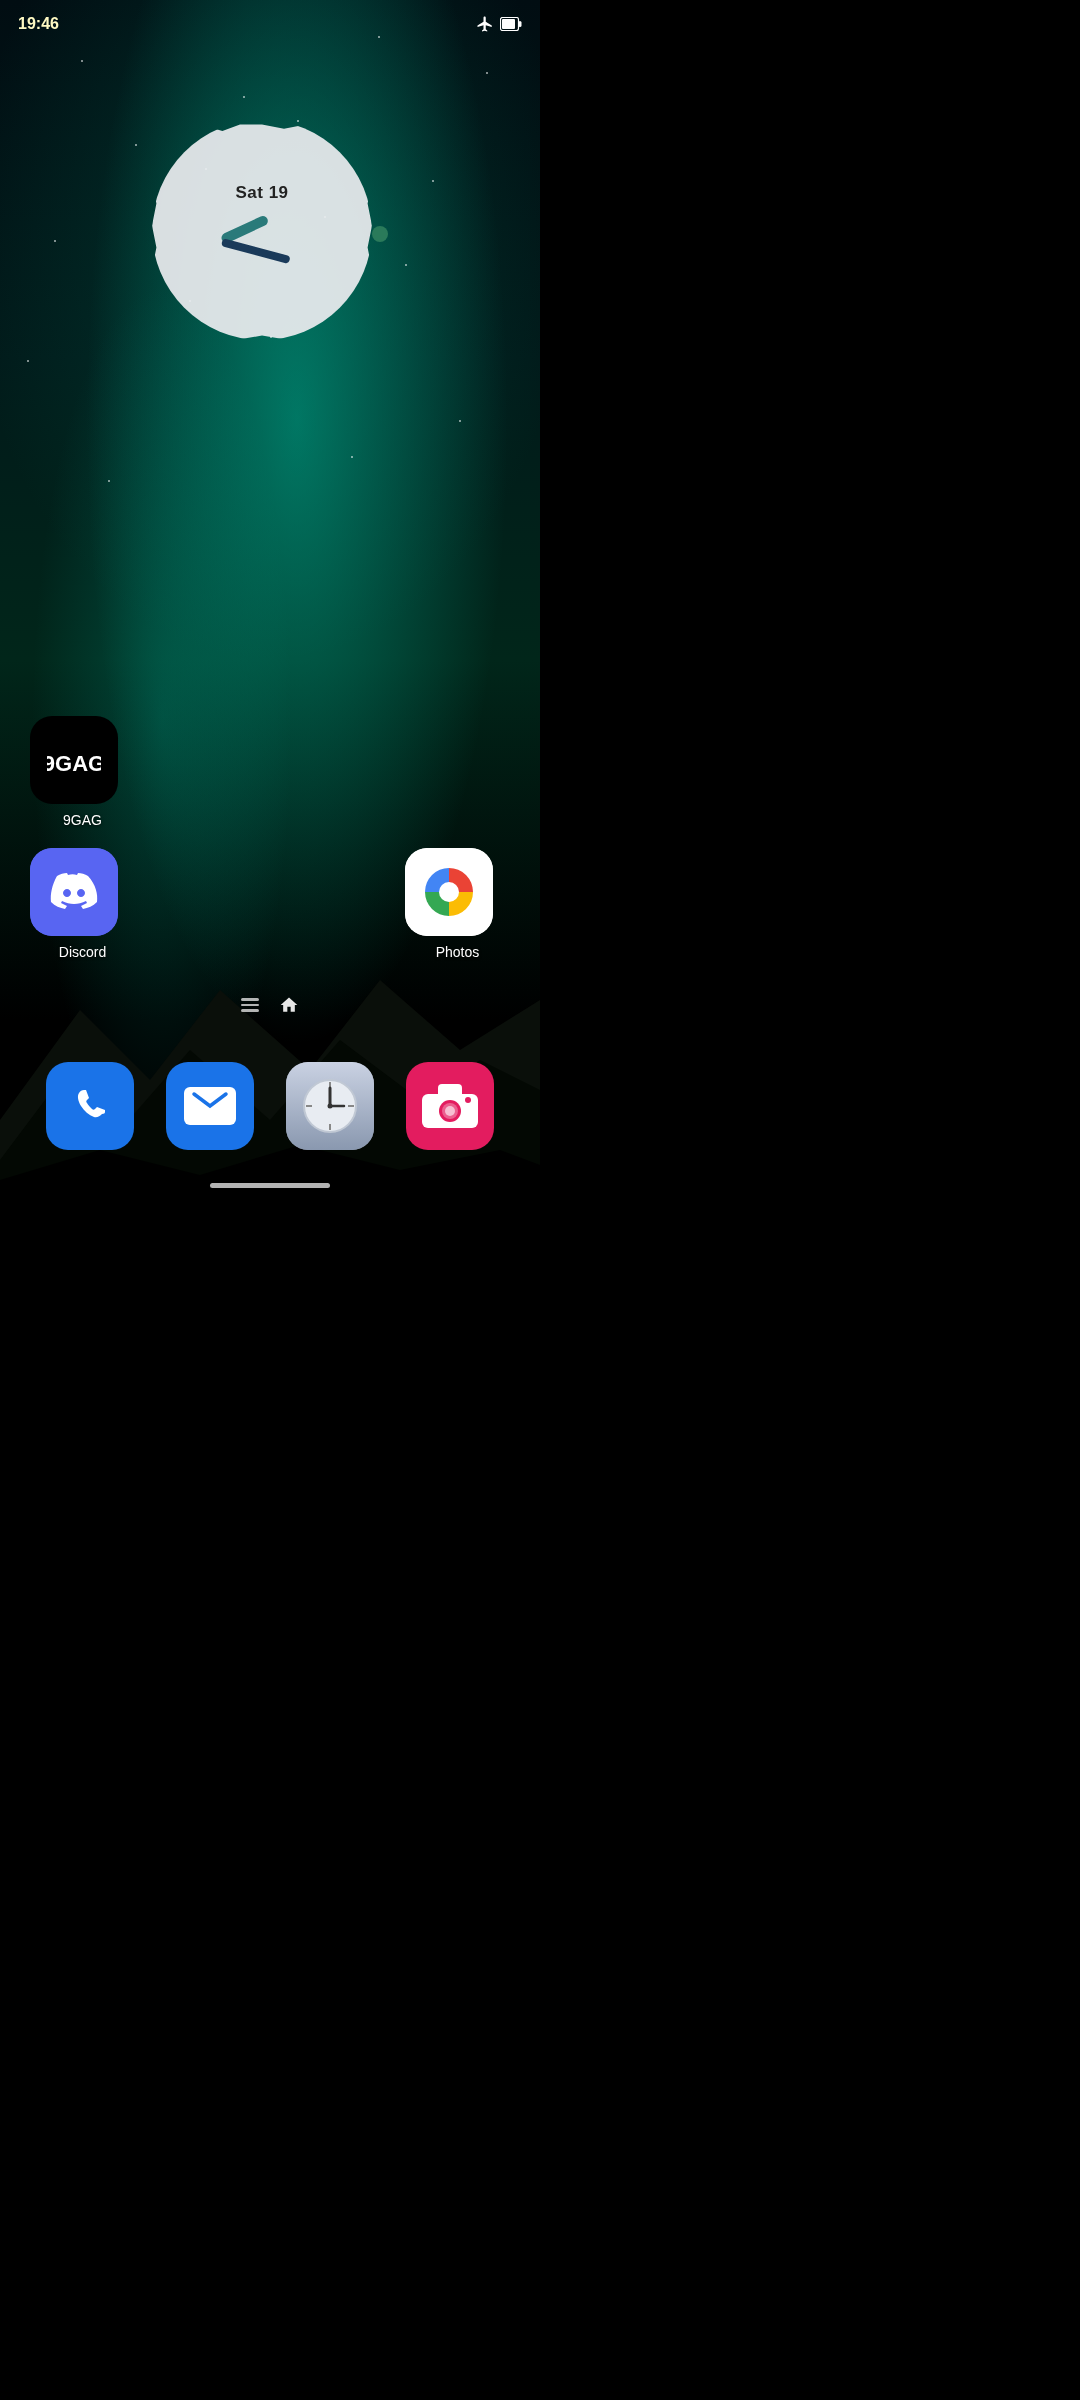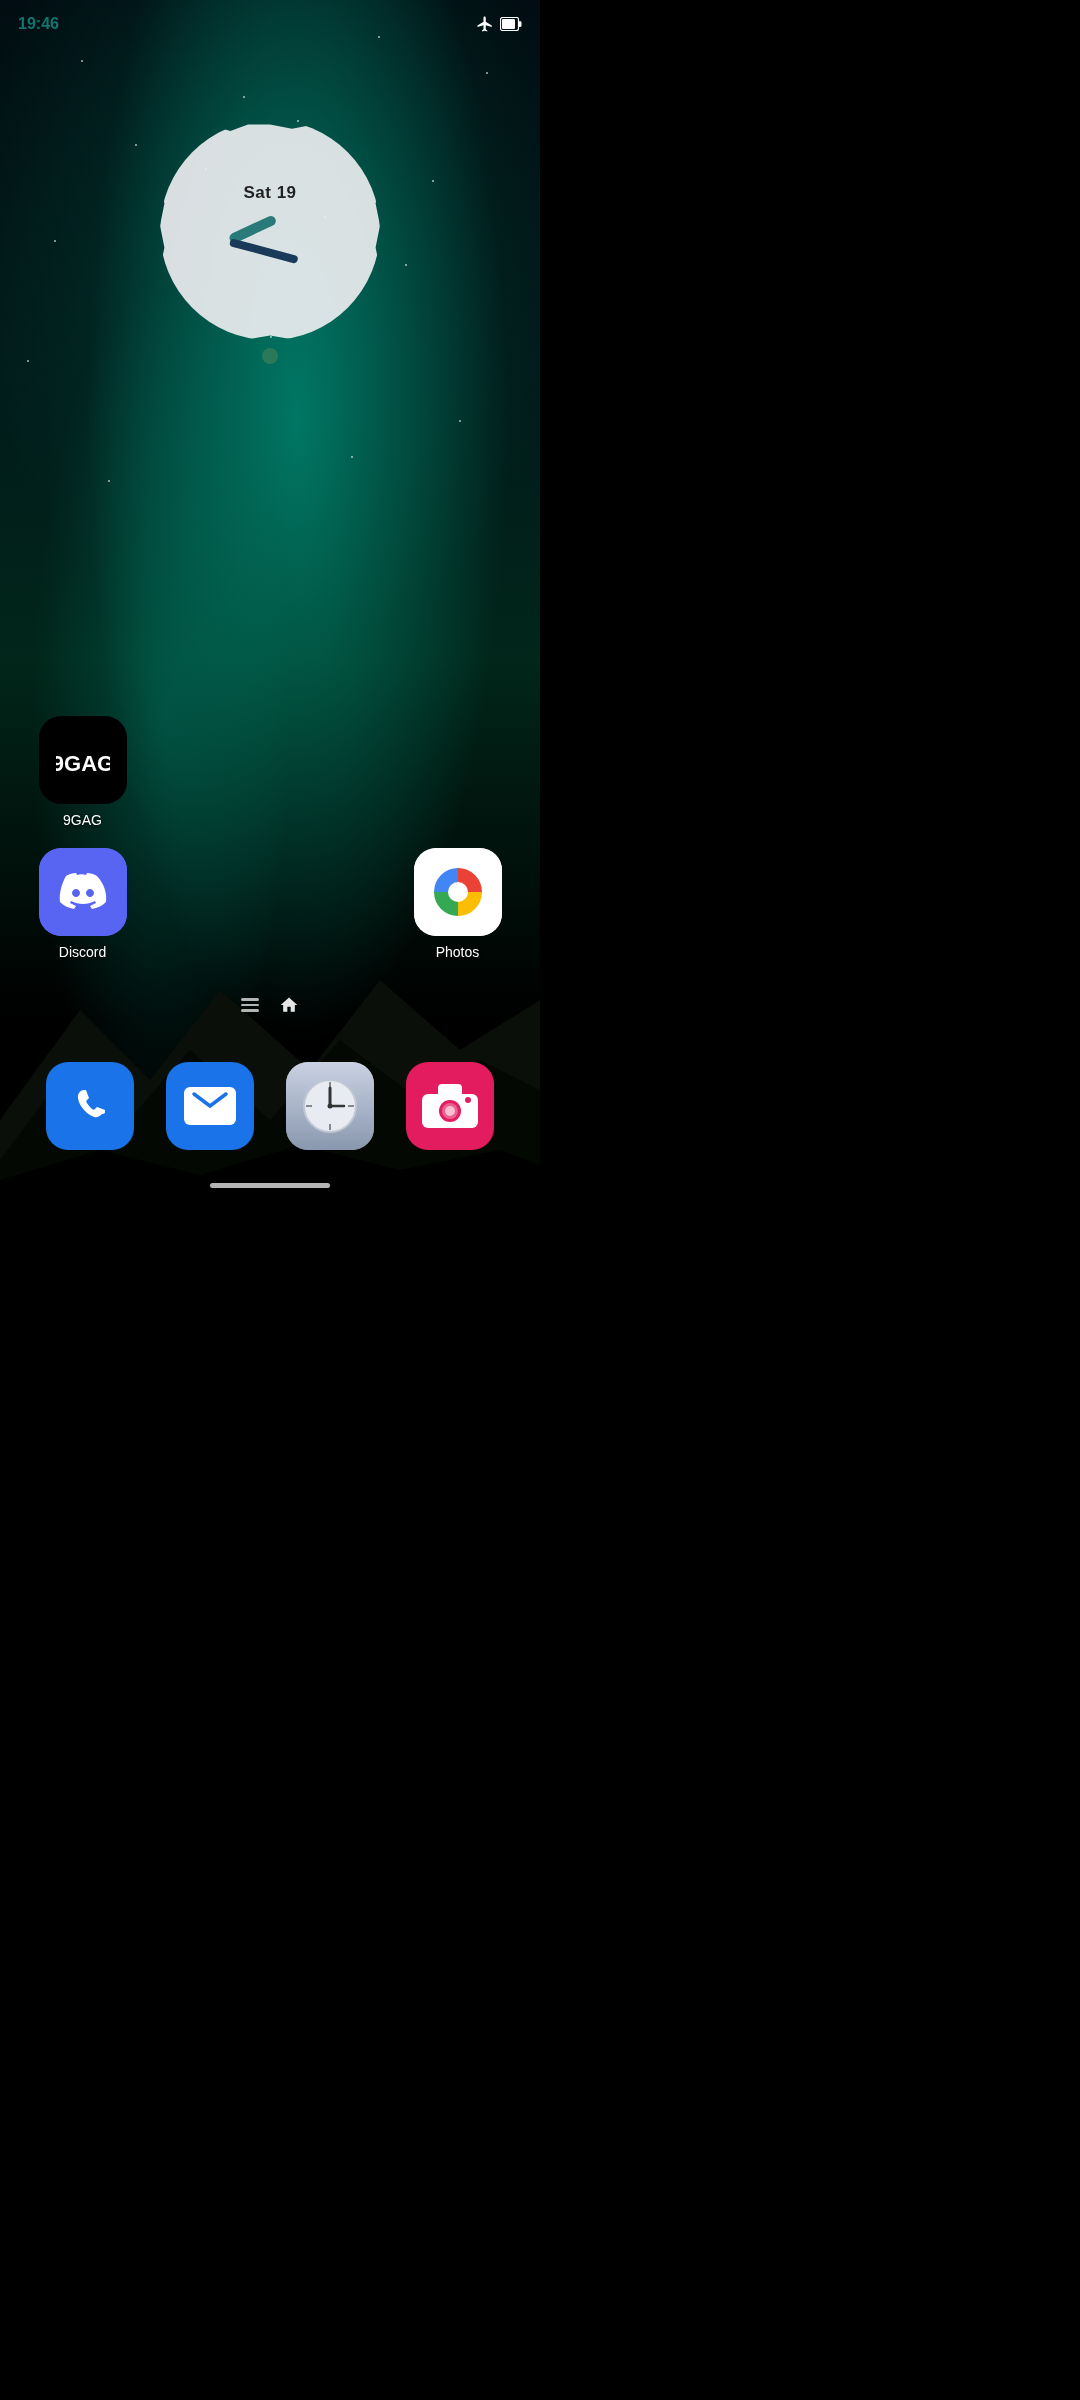--- a/index.html
+++ b/index.html
@@ -58,37 +58,37 @@
       align-items: center;
       justify-content: space-between;
       padding: 8px 18px 0;
       z-index: 10;
       color: white;
     }
 
     .status-time {
       font-size: 16px;
       font-weight: 600;
-      color: #0f766e;
+      color: #fef9c3;
     }
 
     .status-icons {
       display: flex;
       align-items: center;
       gap: 6px;
     }
 
     .clock-widget {
       position: absolute;
       top: 120px;
       left: 50%;
       transform: translateX(-50%);
       z-index: 5;
       display: flex;
-      flex-direction: column;
+      flex-direction: row;
       align-items: center;
     }
 
     .clock-face {
       width: 220px;
       height: 220px;
       background: rgba(235,237,240,0.92);
       border-radius: 50%;
       display: flex;
       flex-direction: column;
@@ -165,21 +165,20 @@
 
     .app-row {
       display: flex;
       justify-content: space-between;
       margin-bottom: 20px;
     }
 
     .app-item {
       display: flex;
       flex-direction: column;
-      align-items: center;
       width: 105px;
     }
 
     .app-icon {
       width: 88px;
       height: 88px;
       border-radius: 22px;
       display: flex;
       align-items: center;
       justify-content: center;

